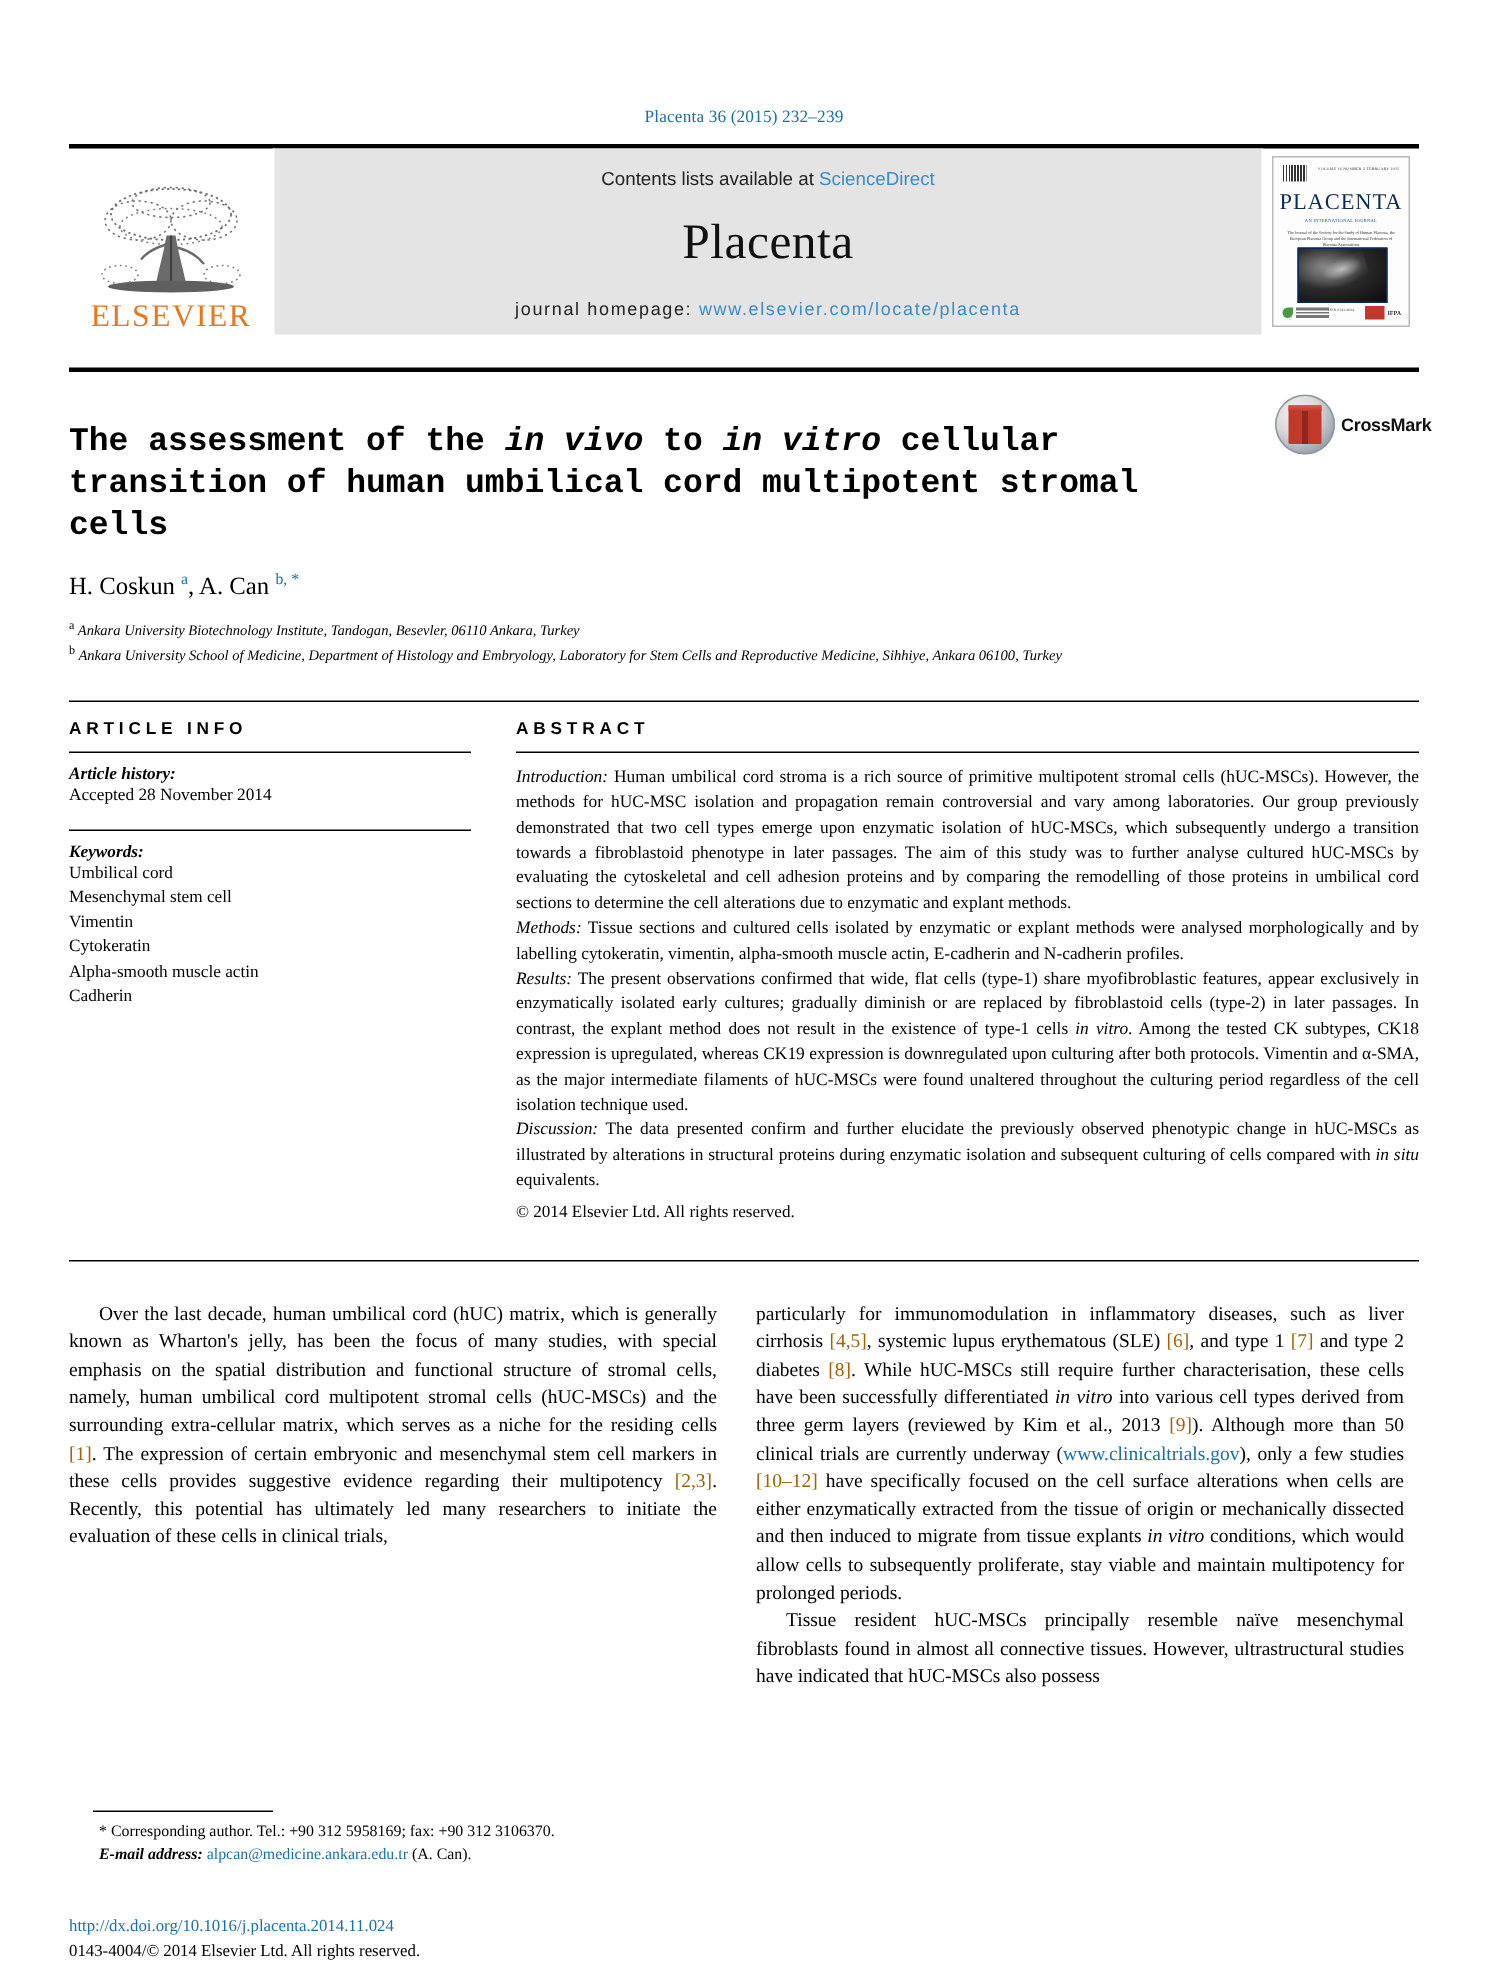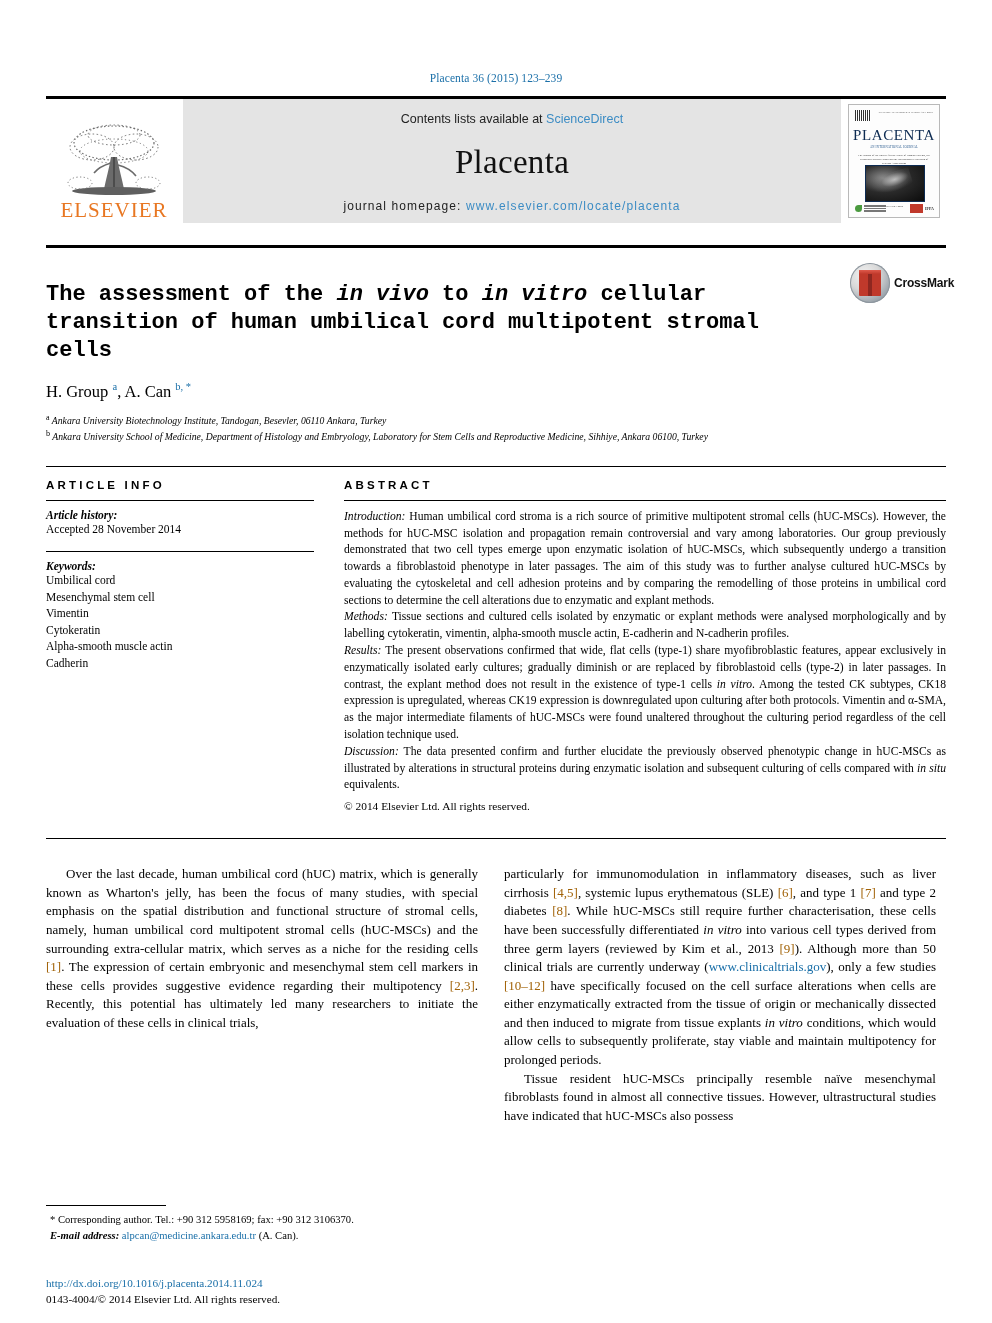--- a/index.html
+++ b/index.html
@@ -289,21 +289,21 @@
     text-align: justify;
   }
   .body-text p { margin: 0; text-indent: 20px; }
   .body-text p.noindent { text-indent: 0; }
   .body-text i { font-style: italic; }
   a, .link { color: #1a6fa8; text-decoration: none; }
   .cite { color: #a16207; }
 
   .footnote-block {
     position: absolute;
-    left: 0; bottom: -118px;
+    left: 16px; bottom: -118px;
     width: 432px;
   }
   .fn-rule { border-top: 1px solid #000; width: 120px; margin-bottom: 6px; }
   .footnote {
     font-size: 10.6px;
     line-height: 1.48;
     padding-left: 12px;
     text-indent: -8px;
   }
   .footnote i { font-style: italic; font-weight: bold; }
@@ -314,21 +314,21 @@
     font-size: 11.2px;
     line-height: 1.45;
   }
   .doi-link { color: #1a6fa8; }
 </style>
 </head>
 <body>
 
 <div class="page">
 
-  <div class="running-head">Placenta 36 (2015) 123–239</div>
+  <div class="running-head">Placenta 36 (2015) 232–239</div>
 
   <div class="masthead">
 
     <div class="elsevier-logo">
       <svg class="tree-svg" width="120" height="78" viewBox="0 0 120 78">
         <g fill="#5a5a5a">
           <ellipse cx="60" cy="22" rx="40" ry="17" fill="none" stroke="#6e6e6e" stroke-width="1.2" stroke-dasharray="1.5 2.2"></ellipse>
           <ellipse cx="38" cy="26" rx="22" ry="13" fill="none" stroke="#6e6e6e" stroke-width="1" stroke-dasharray="1.5 2.5"></ellipse>
           <ellipse cx="82" cy="26" rx="22" ry="13" fill="none" stroke="#6e6e6e" stroke-width="1" stroke-dasharray="1.5 2.5"></ellipse>
           <ellipse cx="60" cy="14" rx="26" ry="10" fill="none" stroke="#6e6e6e" stroke-width="1" stroke-dasharray="1.5 2.5"></ellipse>
@@ -384,21 +384,21 @@
 
     <div class="crossmark">
       <span class="cm-circle">
           <span class="cm-book"></span>
         </span>
       <span class="cm-label">CrossMark</span>
     </div>
 
     <h1 class="paper-title"><span>The assessment of the </span><i>in vivo</i><span> to </span><i>in vitro</i><span> cellular transition of human umbilical cord multipotent stromal cells</span></h1>
 
-    <div class="authors"><span>H. Group </span><sup>a</sup><span>, A. Can </span><sup>b, *</sup></div>
+    <div class="authors"><span>H. Coskun </span><sup>a</sup><span>, A. Can </span><sup>b, *</sup></div>
 
     <div class="affiliations">
       <div><sup>a</sup><span> Ankara University Biotechnology Institute, Tandogan, Besevler, 06110 Ankara, Turkey</span></div>
       <div><sup>b</sup><span> Ankara University School of Medicine, Department of Histology and Embryology, Laboratory for Stem Cells and Reproductive Medicine, Sihhiye, Ankara 06100, Turkey</span></div>
     </div>
   </div>
 
   <div class="abs-wrap">
 
     <div class="info-col">

